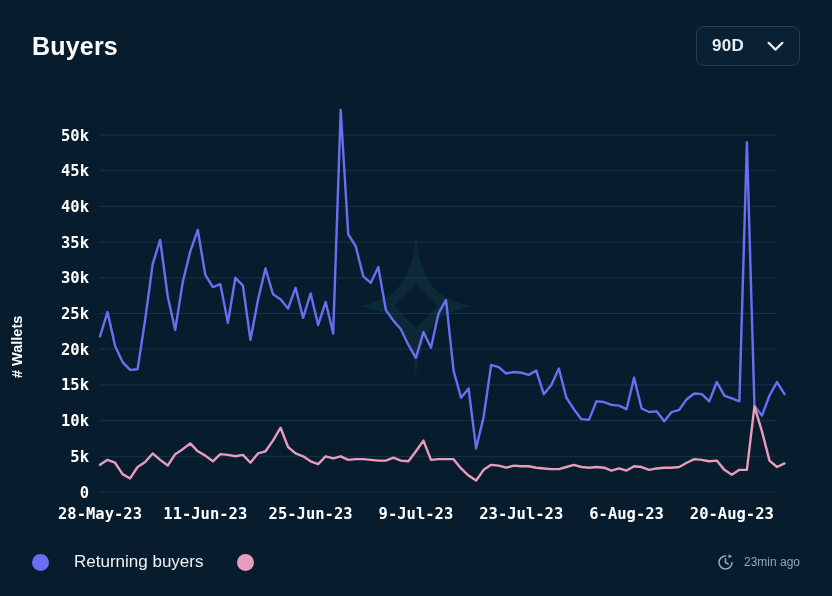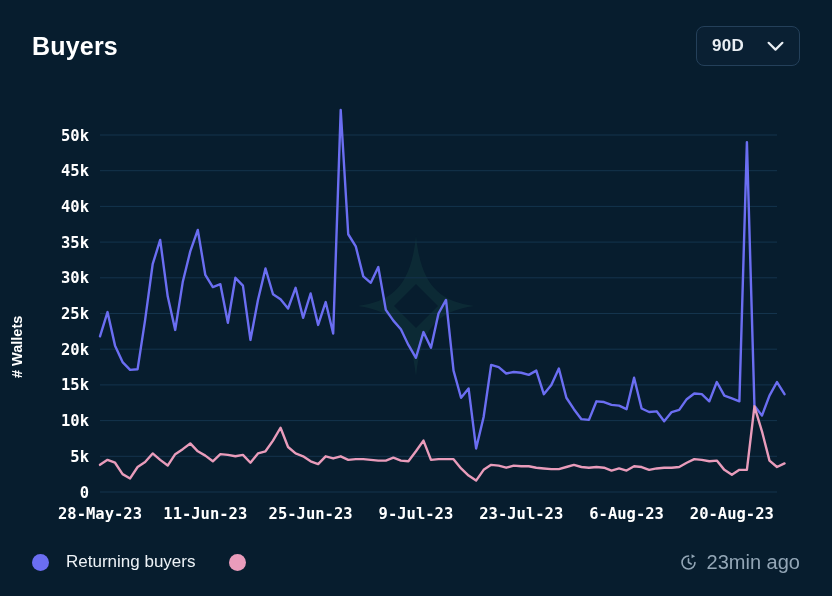--- a/index.html
+++ b/index.html
@@ -98,42 +98,42 @@
     box-sizing: border-box;
   }
   .legend {
     display: flex;
     align-items: center;
     gap: 34px;
   }
   .legend-item {
     display: flex;
     align-items: center;
-    gap: 17px;
+    gap: 25px;
     cursor: pointer;
   }
   .legend-dot {
     width: 17px;
     height: 17px;
     border-radius: 50%;
     display: block;
     flex: none;
   }
   .legend-label {
     color: #eef3f7;
     font-size: 17px;
   }
   .updated {
     display: flex;
     align-items: center;
     gap: 9px;
   }
   .updated-text {
     color: #93a6b6;
-    font-size: 20px;
+    font-size: 12px;
     text-align: center;
   }
 </style>
 </head>
 <body>
 
 <div class="card">
 
   <div class="card-header">
     <h1 class="card-title">Buyers</h1>

